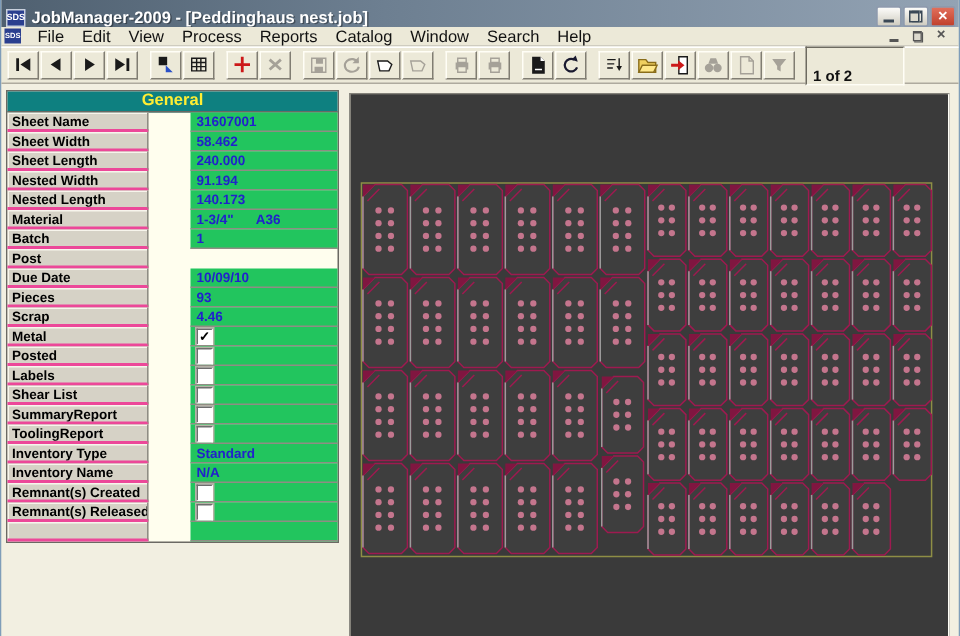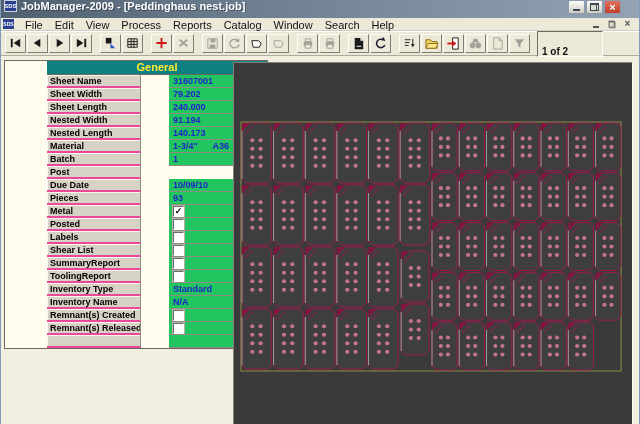--- a/index.html
+++ b/index.html
@@ -1,21 +1,21 @@
 <!DOCTYPE html>
 <html><head>
 <meta charset="utf-8">
 <style>
   html,body{margin:0;padding:0;width:640px;height:424px;overflow:hidden;
     font-family:"Liberation Sans",sans-serif;-webkit-font-smoothing:none;}
   .window{width:640px;height:424px;background:#ece9d8;position:relative;
     border-left:1px solid #7f9db9;border-right:1px solid #7f9db9;box-sizing:border-box;}
 
   
-  .titlebar{height:18px;display:flex;align-items:flex-start;padding:0 18px 0 3px;
+  .titlebar{height:18px;display:flex;align-items:flex-end;padding:0 2px 0 3px;
     background:linear-gradient(to right,#4f6070,#6d7f91 40%,#93a3b4);}
   .appicon{width:13px;height:12px;background:#2a3f8f;color:#fff;font-size:6px;font-weight:bold;
     display:flex;align-items:center;justify-content:center;margin-right:4px;border:1px solid #c8d0dc;box-sizing:border-box;}
   .title-text{color:#fff;font-weight:bold;font-size:11px;flex:1;white-space:nowrap;overflow:hidden;
     text-shadow:1px 1px 0 rgba(0,0,0,.35);}
   .winbtn{width:17px;height:14px;margin-left:1px;display:flex;align-items:center;justify-content:center;
     background:linear-gradient(#fdfdfb,#cfccc0);border:1px solid #8e9aad;border-radius:2px;
     font-size:9px;color:#3a4856;box-sizing:border-box;}
   .winbtn.close{background:linear-gradient(#e2705c,#c0402c);color:#fff;font-weight:bold;}
   .ico-min{display:block;width:7px;height:2px;background:currentColor;margin-top:6px;}
@@ -44,21 +44,21 @@
     margin-right:1px;color:#1a1a1a;box-sizing:border-box;}
   .tbtn svg{width:15px;height:15px;display:block;}
   .tbtn.disabled{color:#a5a198;}
   .tsep{width:7px;height:19px;}
   .rec-ind{margin-left:6px;width:66px;height:17px;line-height:16px;padding:12px 4px;font-size:10px;font-weight:bold;color:#111;
     background:#ece9d8;border:1px solid;border-color:#6d6a60 #fffef6 #fffef6 #6d6a60;box-sizing:border-box;}
 
   
   .content{display:flex;height:369px;background:#f2efe1;}
   .left-panel{width:232px;box-sizing:border-box;padding:4px 0 0 3px;}
-  .prop-table{width:220px;border:1px solid #6b6963;background:#fffeee;padding-left:42px;}
+  .prop-table{width:220px;border:1px solid #6b6963;background:#fffeee;}
   .prop-header{height:13px;background:#0e8080;color:#ffee33;font-size:11px;font-weight:bold;
     text-align:center;line-height:13px;border-bottom:1px solid #6b6963;}
   .prow{display:flex;height:13px;}
   .prow .lbl{width:90px;background:#d6d2c6;border-right:1px solid #8f8d84;border-bottom:2px solid #ec4899;
     font-size:9px;font-weight:bold;color:#000;padding:0 0 0 3px;line-height:12px;white-space:nowrap;overflow:hidden;
     box-shadow:inset 1px 1px 0 #f7f5ec;}
   .prow .val{flex:1;background:#22c55e;border-bottom:1px solid #8f8d84;color:#2121cc;
     font-size:9px;font-weight:bold;padding:0 0 0 4px;line-height:12px;white-space:pre;overflow:hidden;margin-left:28px;}
   .cbx{display:inline-block;width:9px;height:9px;margin-top:1px;background:#fff;
     border:1px solid;border-color:#6d6d6d #fff #fff #6d6d6d;box-shadow:0 0 0 1px #b5b2a5;
@@ -250,21 +250,21 @@
     <div class="left-panel">
       <div class="prop-table">
         <div class="prop-header">General</div>
         <div id="prop-rows">
             <div class="prow">
               <div class="lbl">Sheet Name</div>
               <div class="val">31607001</div>
             </div>
             <div class="prow">
               <div class="lbl">Sheet Width</div>
-              <div class="val">79.202</div>
+              <div class="val">58.462</div>
             </div>
             <div class="prow">
               <div class="lbl">Sheet Length</div>
               <div class="val">240.000</div>
             </div>
             <div class="prow">
               <div class="lbl">Nested Width</div>
               <div class="val">91.194</div>
             </div>
             <div class="prow">
@@ -282,20 +282,24 @@
             <div class="prow">
               <div class="lbl">Post</div>
             </div>
             <div class="prow">
               <div class="lbl">Due Date</div>
               <div class="val">10/09/10</div>
             </div>
             <div class="prow">
               <div class="lbl">Pieces</div>
               <div class="val">93</div>
+            </div>
+            <div class="prow">
+              <div class="lbl">Scrap</div>
+              <div class="val">4.46</div>
             </div>
             <div class="prow">
               <div class="lbl">Metal</div>
               <div class="val"><span class="cbx">✓</span></div>
             </div>
             <div class="prow">
               <div class="lbl">Posted</div>
               <div class="val"><span class="cbx"></span></div>
             </div>
             <div class="prow">

